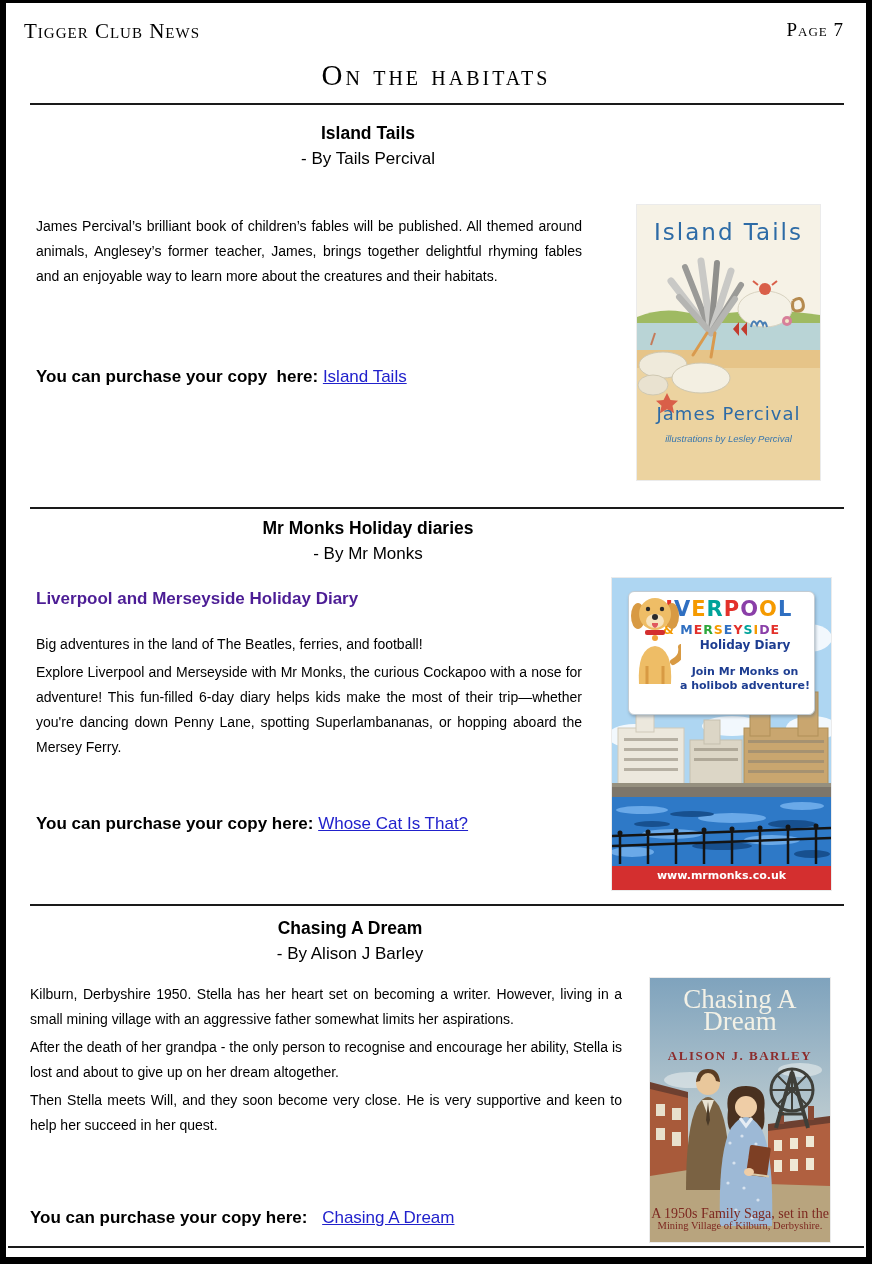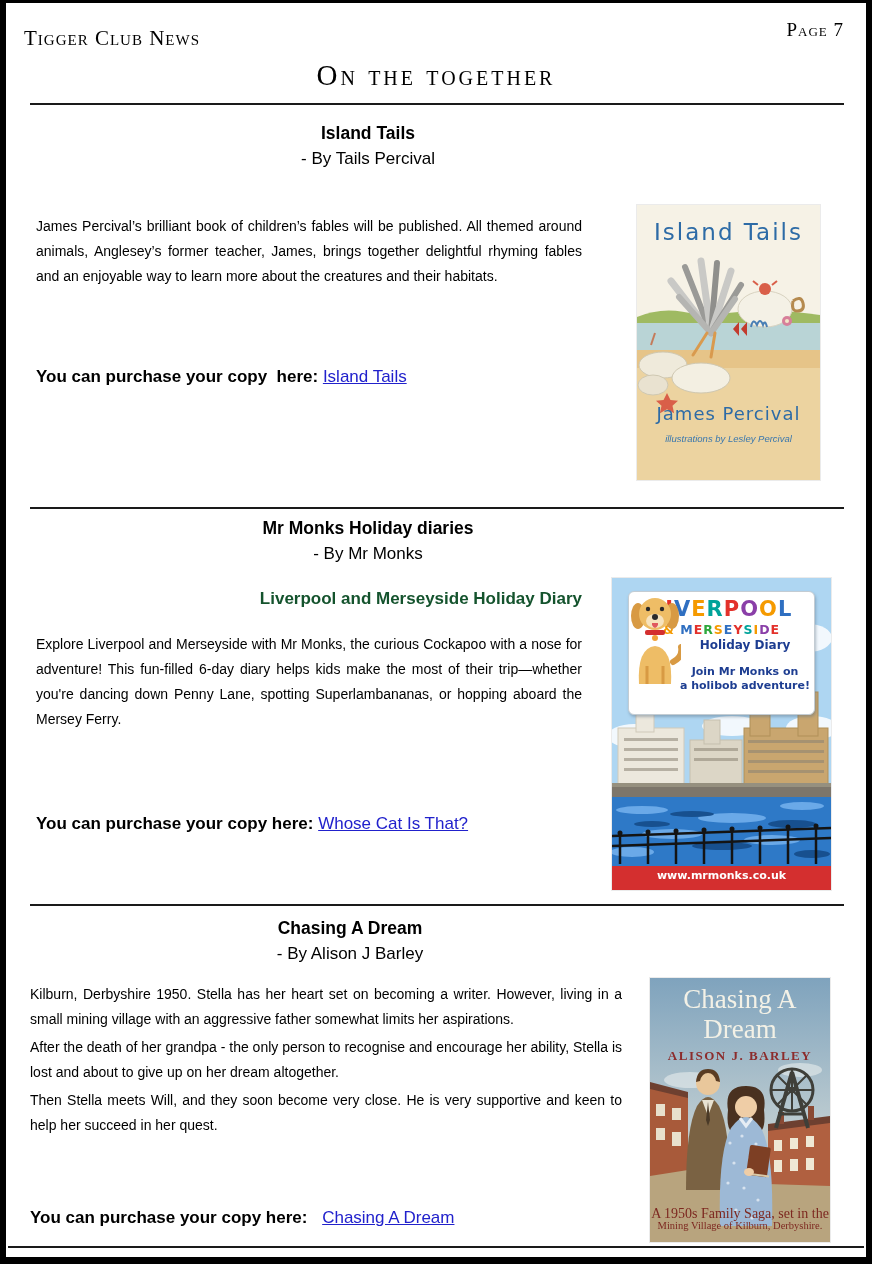--- a/index.html
+++ b/index.html
@@ -4,40 +4,40 @@
 <style>
   * { margin:0; padding:0; box-sizing:border-box; }
   html,body { background:#fff; }
   body { width:872px; height:1264px; font-family:"Liberation Sans", sans-serif; }
   .page {
     position:relative; width:872px; height:1264px; background:#fff;
     border-top:3px solid #000; border-left:6px solid #000;
     border-right:6px solid #000; border-bottom:7px solid #000;
   }
   .sc { font-variant:small-caps; font-family:"Liberation Serif", serif; color:#000; }
-  .header-left  { position:absolute; left:18px; top:16px; font-size:21px; letter-spacing:1px;margin-top:7px; }
+  .header-left  { position:absolute; left:18px; top:16px; font-size:21px; letter-spacing:1px; }
   .header-right { position:absolute; right:22px; top:16px; font-size:19px; letter-spacing:1px; }
   .page-title   { position:absolute; left:0; top:56px; width:100%; text-align:center;
                   font-size:29px; letter-spacing:3px; }
   .rule { position:absolute; left:24px; width:814px; height:2px; background:#1a1a1a; }
   .rule-1 { top:100px; } .rule-2 { top:504px; } .rule-3 { top:901px; }
   .rule-bottom { top:1243px; left:2px; width:856px; }
 
   .sec-heading { position:absolute; left:24px; width:676px; text-align:center;
                  font-size:17.5px; font-weight:bold; color:#000; }
   .sec-byline  { position:absolute; left:24px; width:676px; text-align:center;
                  font-size:17px; color:#000; }
   .s3 .sec-heading, .s3 .sec-byline { width:640px; }
 
   .body-text { position:absolute; font-size:14px; line-height:25px; color:#000;
                text-align:justify; text-align-last:left; }
   .body-text p { margin:0 0 3px 0; }
 
-  .sub-heading { position:absolute; left:30px; width:546px; text-align:right;
-                 font-size:17px; font-weight:bold; color:#14532d; }
+  .sub-heading { position:absolute; left:30px; width:546px; text-align:left;
+                 font-size:17px; font-weight:bold; color:#4c1d95; }
 
   .purchase { position:absolute; font-size:17px; color:#000; white-space:pre-wrap; }
   .purchase .lbl { font-weight:bold; }
   .purchase a { color:#2121cc; text-decoration:underline; }
   .gap-wide { display:inline-block; width:10px; }
 
   .cover { position:absolute; overflow:hidden; box-shadow:0 0 0 1px rgba(0,0,0,0.08); }
   .cover svg { position:absolute; left:0; top:0; }
   .cover .ctext { position:absolute; left:0; width:100%; text-align:center; }
 
@@ -58,34 +58,34 @@
   .c2-l3 { top:46px; left:50px !important; width:132px !important; font-size:12px; color:#1d3d91; }
   .c2-l4 { top:73px; left:50px !important; width:132px !important; font-size:11px; color:#1d3d91; }
   .c2-l5 { top:87px; left:50px !important; width:132px !important; font-size:11px; color:#1d3d91; }
   .c2-dog { position:absolute; left:4px; top:26px; }
   .c2-web { top:291px; color:#fff; font-size:11px; font-weight:bold;
             font-family:"DejaVu Sans", sans-serif; }
 
   
   .cover-3 { left:644px; top:975px; width:180px; height:264px; background:#9db6c6; }
   .c3-t1 { top:6px;  color:#f3f1e6; font-size:27px; font-family:"Liberation Serif", serif; }
-  .c3-t2 { top:36px; color:#f3f1e6; font-size:27px; font-family:"Liberation Serif", serif; }
+  .c3-t2 { top:28px; color:#f3f1e6; font-size:27px; font-family:"Liberation Serif", serif; }
   .c3-au { top:70px; color:#8c2c2c; font-size:13px; font-weight:bold; letter-spacing:1.5px;
            font-family:"Liberation Serif", serif; }
   .c3-c1 { top:228px; color:#7d2820; font-size:14px; font-family:"Liberation Serif", serif; }
   .c3-c2 { top:242px; color:#7d2820; font-size:10.5px; font-family:"Liberation Serif", serif; }
 </style>
 </head>
 <body>
 
 <div class="page">
 
   <div class="sc header-left">Tigger Club News</div>
   <div class="sc header-right">Page 7</div>
-  <div class="sc page-title">On the together</div>
+  <div class="sc page-title">On the habitats</div>
 
   <div class="rule rule-1"></div>
 
   <div>
     <div class="sec-heading" style="top:120px;">Island Tails</div>
     <div class="sec-byline" style="top:146px;">- By Tails Percival</div>
 
     <div class="body-text" style="left:30px; top:211px; width:546px;">
         <p>James Percival’s brilliant book of children’s fables will be published. All themed around animals, Anglesey’s former teacher, James, brings together delightful rhyming fables and an enjoyable way to learn more about the creatures and their habitats.</p>
       </div>
@@ -136,20 +136,21 @@
   </div>
 
   <div class="rule rule-2"></div>
 
   <div>
     <div class="sec-heading" style="top:515px;">Mr Monks Holiday diaries</div>
     <div class="sec-byline" style="top:541px;">- By Mr Monks</div>
     <div class="sub-heading" style="top:586px;">Liverpool and Merseyside Holiday Diary</div>
 
     <div class="body-text" style="left:30px; top:629px; width:546px;">
+        <p>Big adventures in the land of The Beatles, ferries, and football!</p>
         <p>Explore Liverpool and Merseyside with Mr Monks, the curious Cockapoo with a nose for adventure! This fun-filled 6-day diary helps kids make the most of their trip—whether you're dancing down Penny Lane, spotting Superlambananas, or hopping aboard the Mersey Ferry.</p>
       </div>
 
     <div class="purchase" style="left:30px; top:811px;"><span class="lbl">You can purchase your copy here: </span><a href="#">Whose Cat Is That?</a></div>
 
     <div class="cover cover-2">
       <svg width="219" height="312" viewBox="0 0 219 312">
         <rect width="219" height="312" fill="#aed6f2"></rect>
         <g fill="#ffffff" opacity="0.85">
           <ellipse cx="22" cy="158" rx="26" ry="12"></ellipse>

